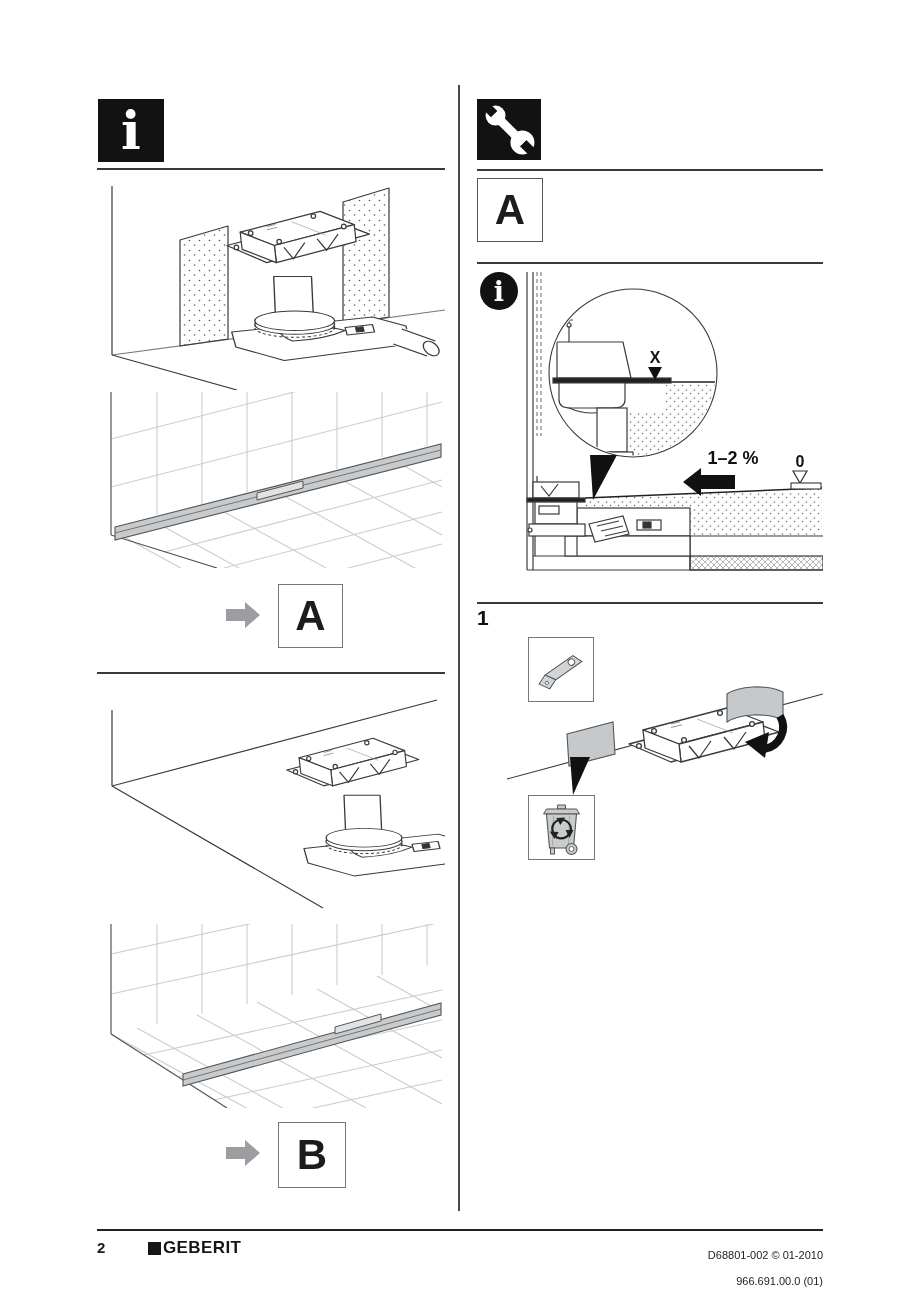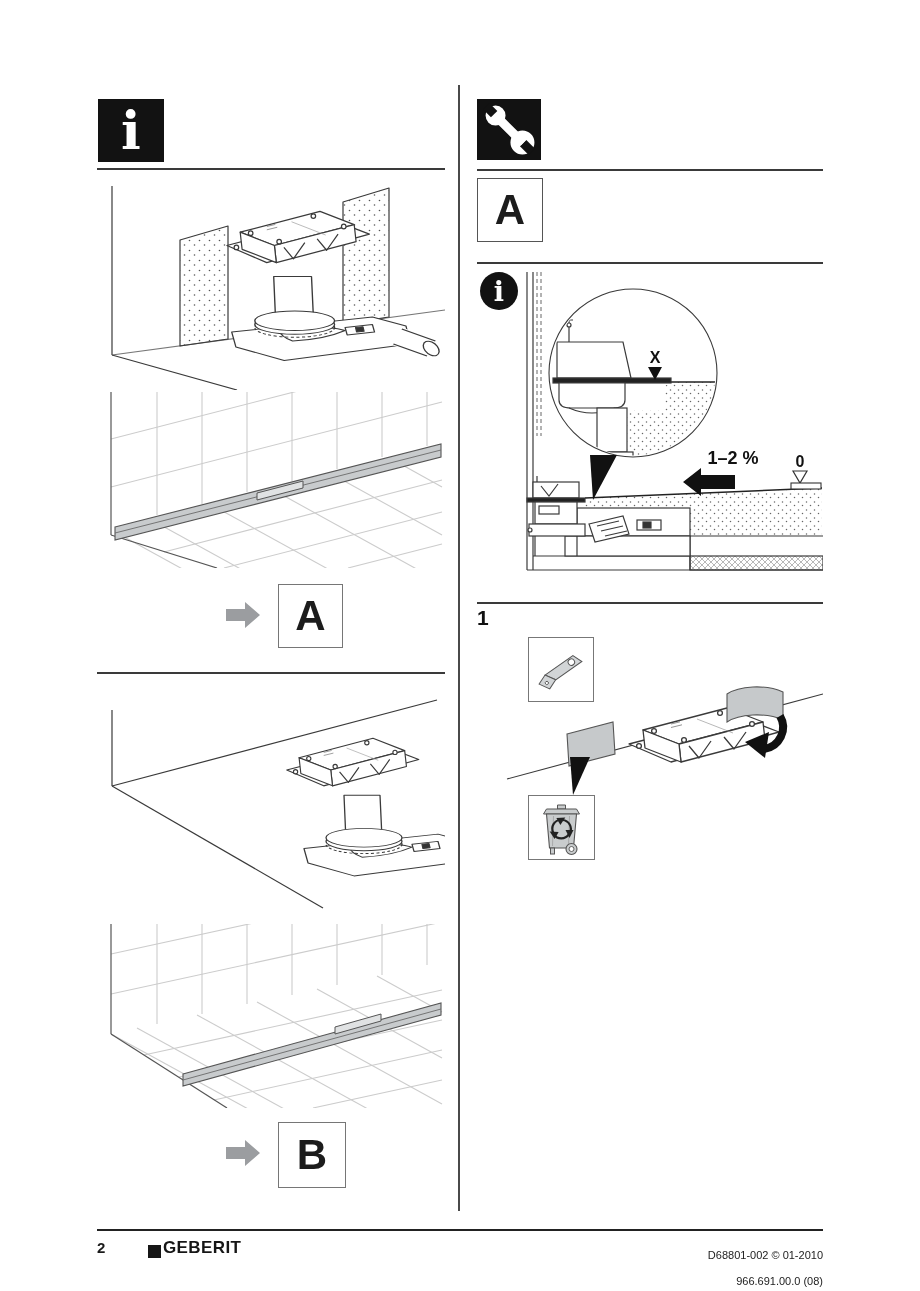--- a/index.html
+++ b/index.html
@@ -7,21 +7,21 @@
         font-family:"Liberation Sans",sans-serif;color:#1a1a1a}
   .abs{position:absolute}
   .iconbox{background:#121212;display:flex;align-items:center;justify-content:center}
   .serif-i{font-family:"DejaVu Serif",serif;font-weight:700;color:#fff;line-height:1}
   .labelbox{border:1.5px solid #767676;background:#fff;display:flex;align-items:center;justify-content:center;
             font-weight:700;font-size:42px;color:#1c1c1c}
   .rule{background:#3a3a3a}
   .vdivider{background:#4a4a4a}
   .stepnum{font-weight:700;font-size:21px;color:#111}
   .footer-page{font-weight:700;font-size:15px}
-  .brand{display:flex;align-items:flex-end;gap:2px;font-weight:700;font-size:17px;letter-spacing:.4px;color:#161616}
+  .brand{display:flex;align-items:center;gap:2px;font-weight:700;font-size:17px;letter-spacing:.4px;color:#161616}
   .brand .sq{width:13px;height:13px;background:#161616;display:inline-block}
   .docinfo{font-size:11px;line-height:13px;color:#222;text-align:right;white-space:pre-line}
   svg{display:block}
   text{font-family:"Liberation Sans",sans-serif}
 </style>
 </head>
 <body>
 
 <div class="page">
 
@@ -329,16 +329,16 @@
   </div>
 
   <div class="abs rule" style="left:97px;top:1229px;width:726px;height:1.5px;background:#222"></div>
   <div class="abs footer-page" style="left:97px;top:1239px">2</div>
   <div class="abs brand" style="left:148px;top:1238px">
     <span class="sq"></span>
     <span>GEBERIT</span>
   </div>
   <div class="abs docinfo" style="left:600px;top:1236px;width:223px">
     <div>D68801-002 © 01-2010</div>
-    <div>966.691.00.0 (08)</div>
+    <div>966.691.00.0 (01)</div>
   </div>
 
 </div>
 
 </body></html>

